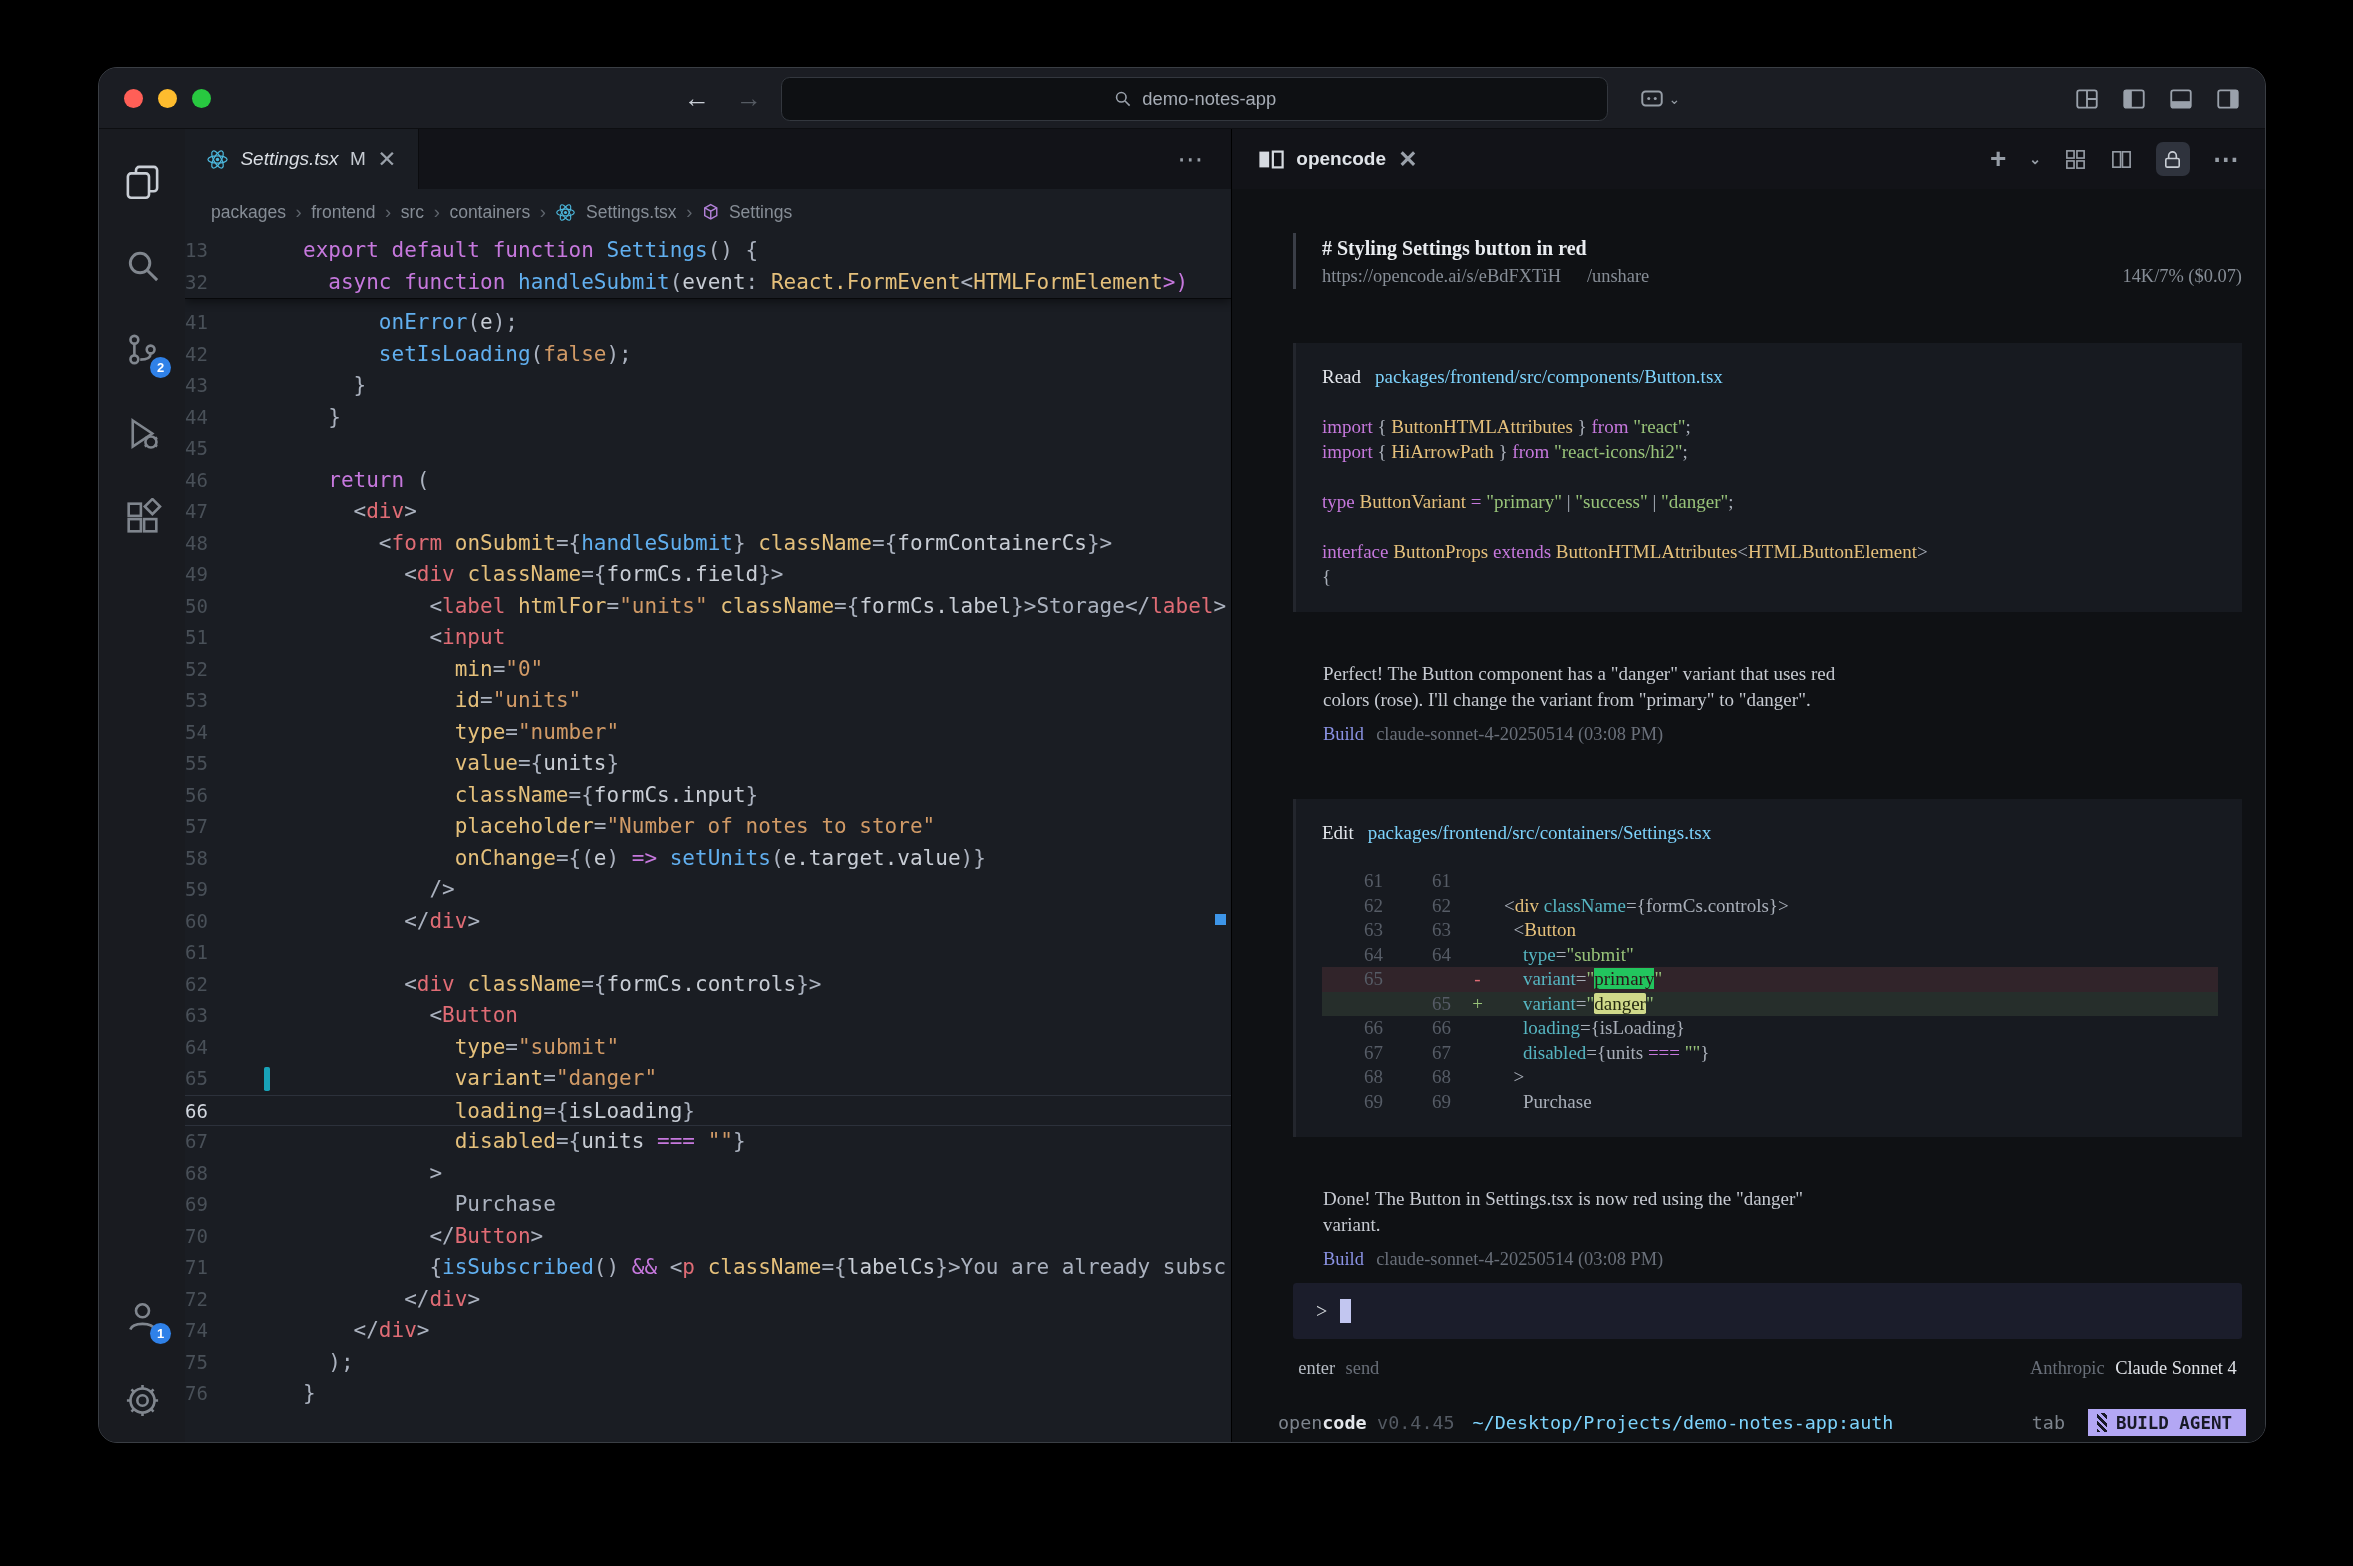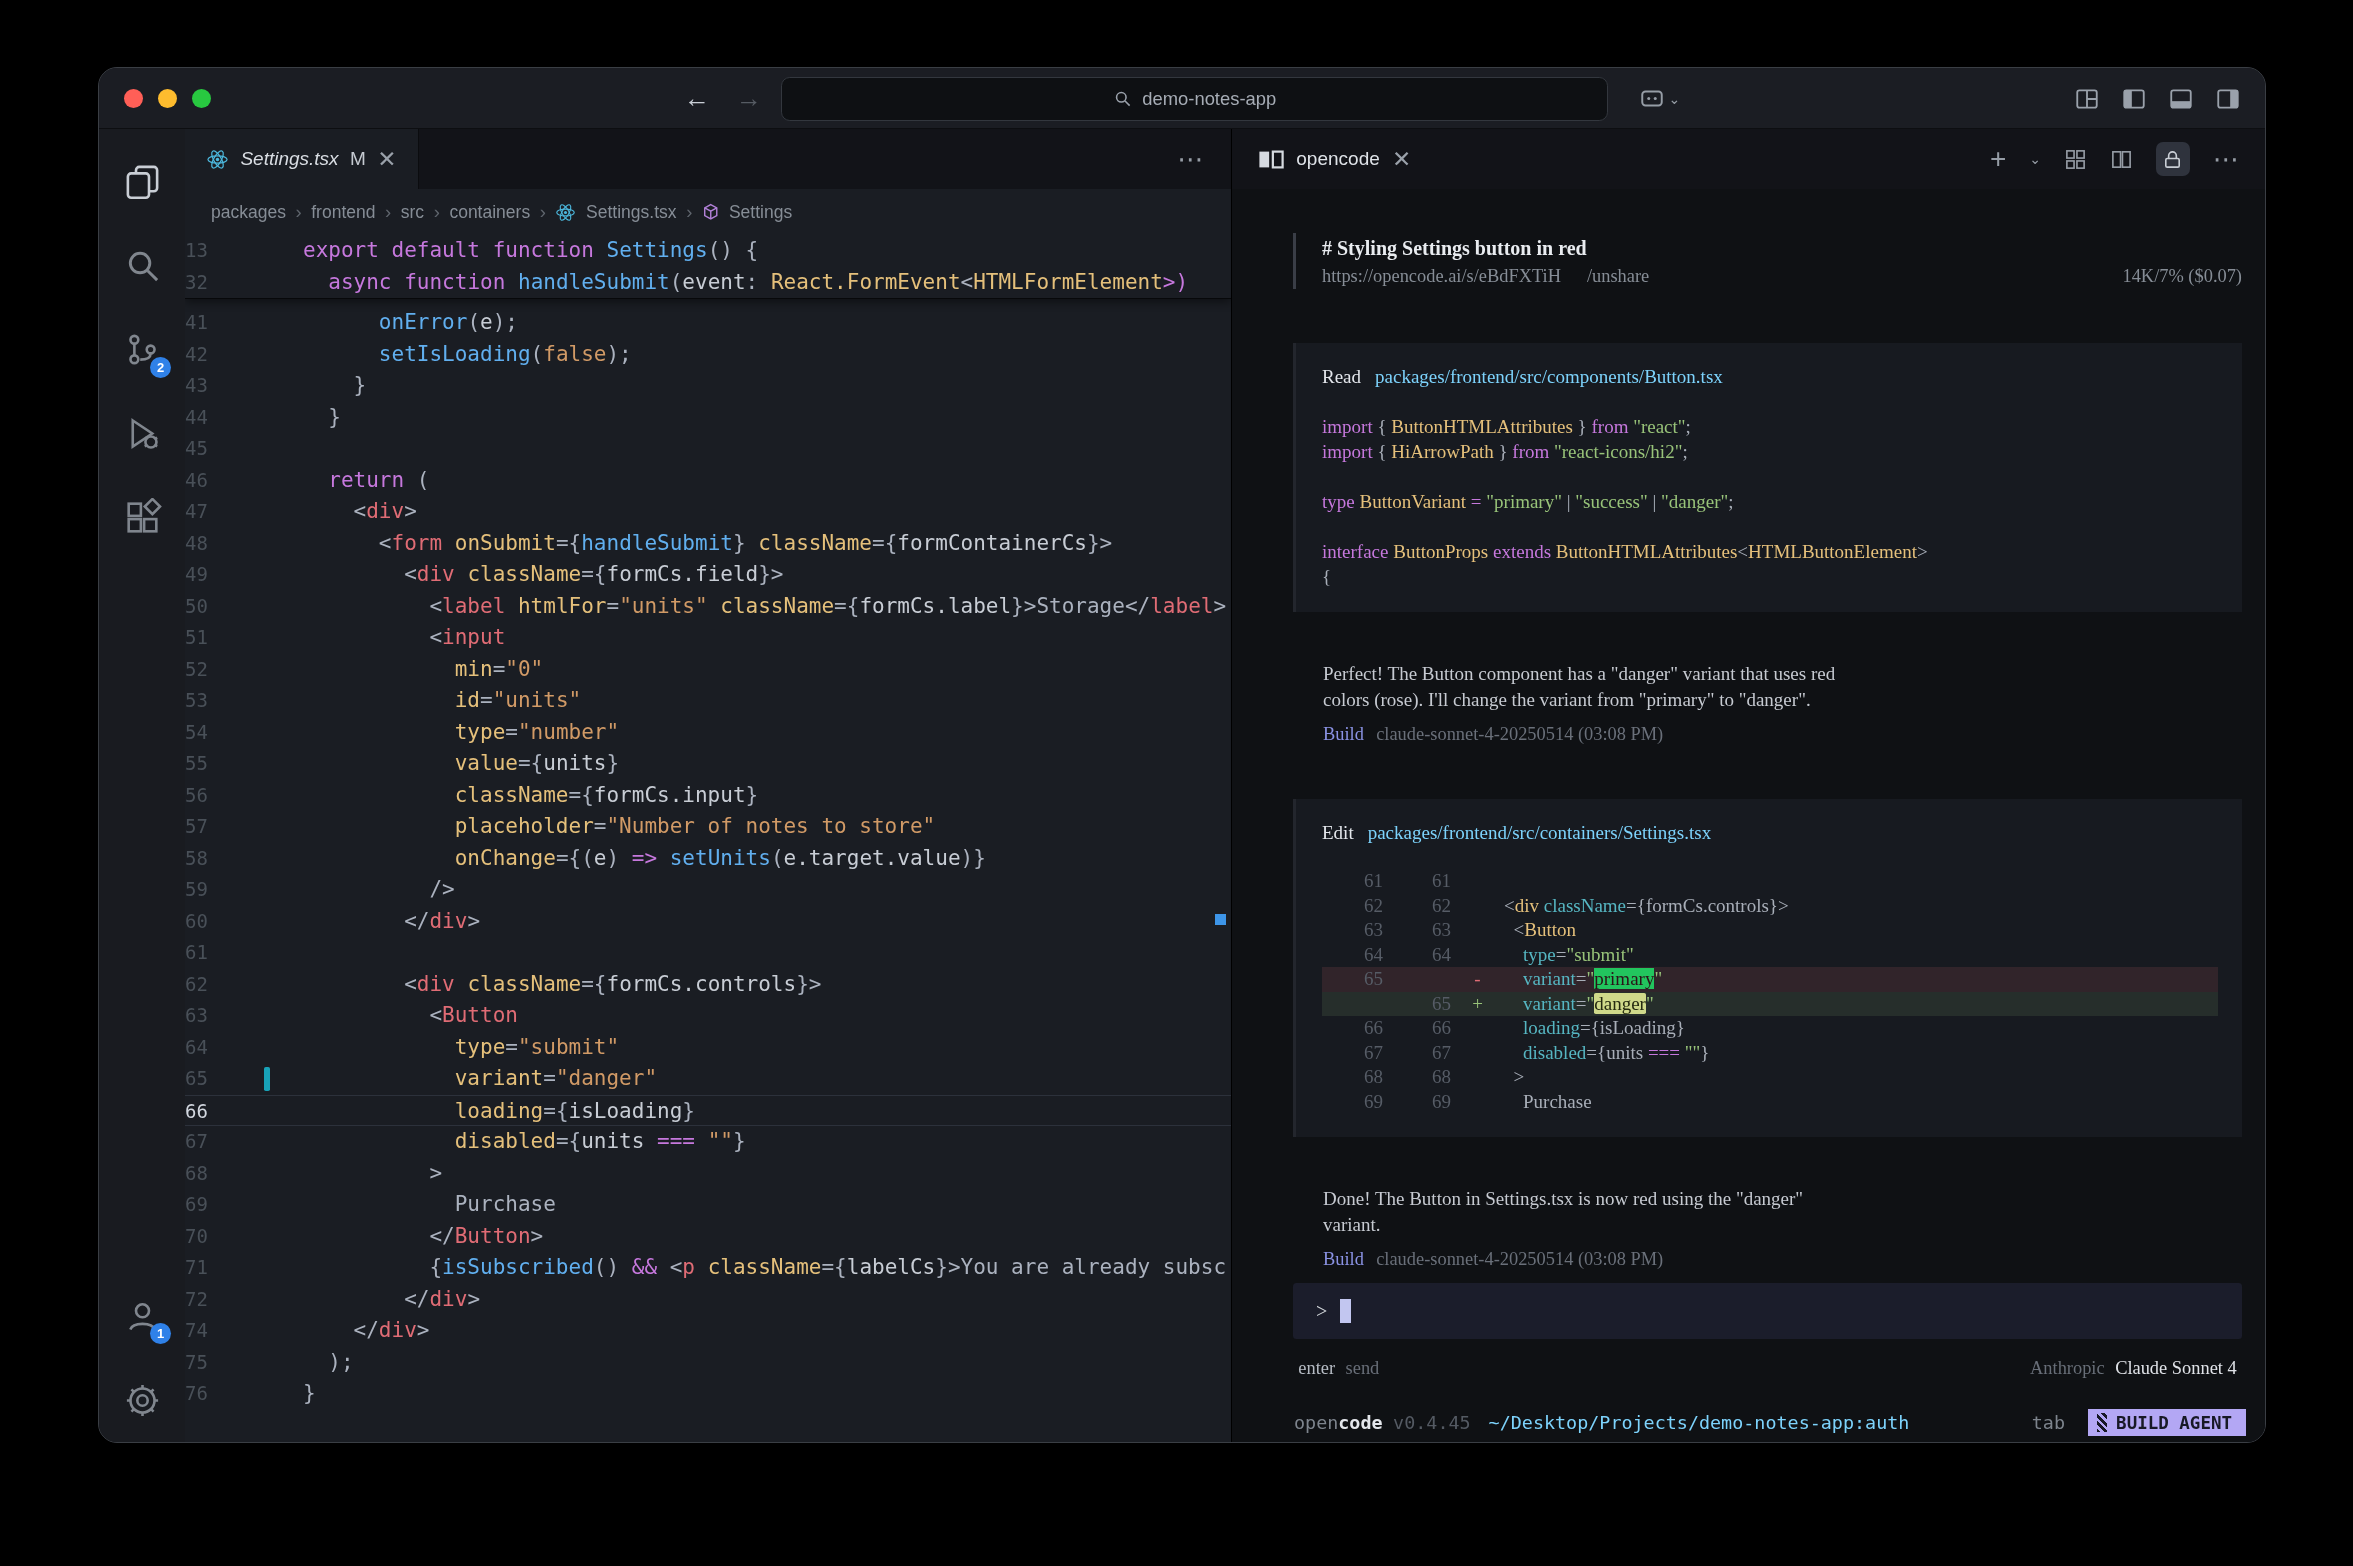--- a/index.html
+++ b/index.html
@@ -57,21 +57,21 @@
   .code-line.current .gutter { color:#d2d7df; }
   .change-bar { position:absolute; left:79px; top:3.5px; width:6.1px; height:24.5px; background:#18a2b8; border-radius:1.8px; }
   .overview-mark { position:absolute; right:5.3px; top:679px; width:10.5px; height:10.5px; background:#3d95e8; z-index:6; }
 
   
   .tk-p{color:#abb2bf} .tk-k{color:#c678dd} .tk-f{color:#61afef} .tk-t{color:#e5c07b}
   .tk-g{color:#e06c75} .tk-a{color:#e5c07b} .tk-s{color:#d19a66} .tk-c{color:#d19a66} .tk-v{color:#c8cdd5}
 
   
   .panel-pane { flex:1; display:flex; flex-direction:column; background:#0f1114; border-left:0.9px solid #000; min-width:0; }
-  .panel-tabstrip { flex:0 0 60px; background:#121318; display:flex; align-items:center; padding:0 24.5px 0 26px; }
+  .panel-tabstrip { flex:0 0 60px; background:#121318; display:flex; align-items:center; padding:0 24.5px 0 26px;font-weight:bold; }
   .panel-tab-label { color:#dfe3e8; font-size:19px; margin:0 12.3px; }
   .panel-actions { margin-left:auto; display:flex; align-items:center; gap:23px; color:#969da6; }
   .plus-glyph { font-size:28px; line-height:1; }
   .chev-glyph { font-size:14px; color:#969da6; }
   .active-box { background:#2f333d; border-radius:7px; padding:5.3px; display:flex; }
   .ellipsis-glyph { font-size:26px; letter-spacing:1.8px; }
 
   .panel-content { flex:1; min-height:0; display:flex; flex-direction:column; padding:0 23px 0 61px;
     font-family:Liberation Serif, serif; font-size:19px; color:#c6cad1; }
   .session-head { margin-top:44px; border-left:3.5px solid #3a3e47; padding-left:26px; }
@@ -111,21 +111,21 @@
   .cursor-block { display:inline-block; width:11.4px; height:24.5px; background:#c2c6f0; margin-left:12.3px; vertical-align:middle; }
   .input-footer { display:flex; margin-top:19px; font-size:18.4px; padding:0 5.3px; }
   .hint-enter { color:#b6bcc4; }
   .hint-send { color:#686e78; margin-left:10.5px; }
   .hint-provider { margin-left:auto; color:#686e78; }
   .hint-model { color:#e0e3e8; margin-left:10.5px; }
   .footer-gap { height:30px; flex:0 0 auto; }
 
   .panel-status { flex:0 0 33px; display:flex; align-items:center; font-family:"DejaVu Sans Mono",monospace; font-size:18.4px;
     padding:0 19px 5.3px 46px; color:#7d848d; background:#0f1114; }
-  .brand-open { color:#7d848d;margin-left:16px; }
+  .brand-open { color:#7d848d; }
   .brand-code { color:#e4e7ec; font-weight:bold; }
   .status-version { color:#545a63; margin-left:10.5px; }
   .status-path { margin-left:18px; color:#7dd3fc; }
   .status-right { margin-left:auto; display:flex; align-items:center; }
   .status-tab { color:#7d848d; }
   .badge-agent { margin-left:23px; background:#b3a7f4; color:#181926; font-weight:bold; font-size:17.5px;
     padding:3.5px 14px 3.5px 8.8px; display:flex; align-items:center; gap:8.8px; }
   .badge-stripe { width:10.5px; height:19px; background:repeating-linear-gradient(45deg,#181926 0 2.6px,#b3a7f4 2.6px 5.3px); }
 </style>
 </head>

